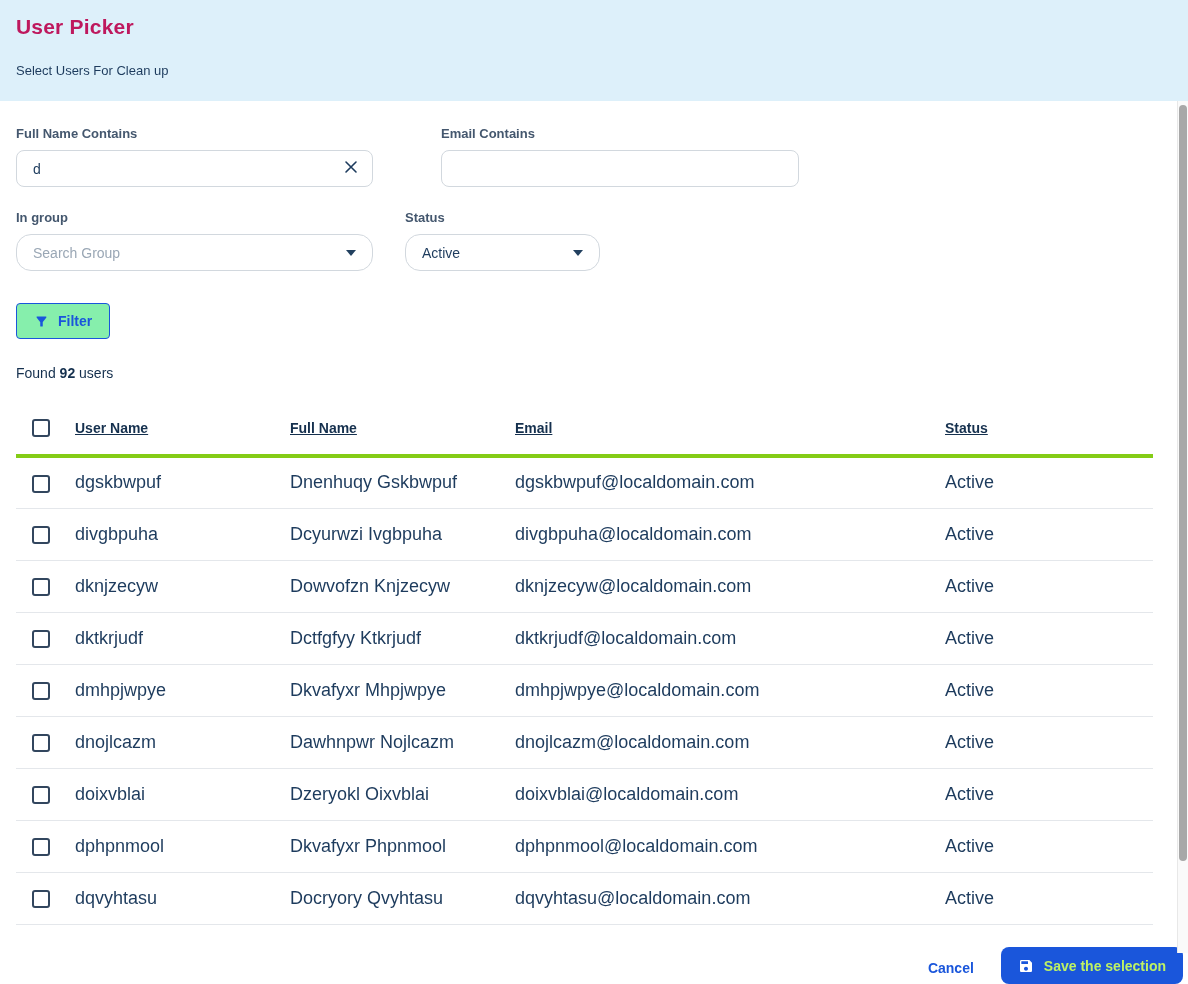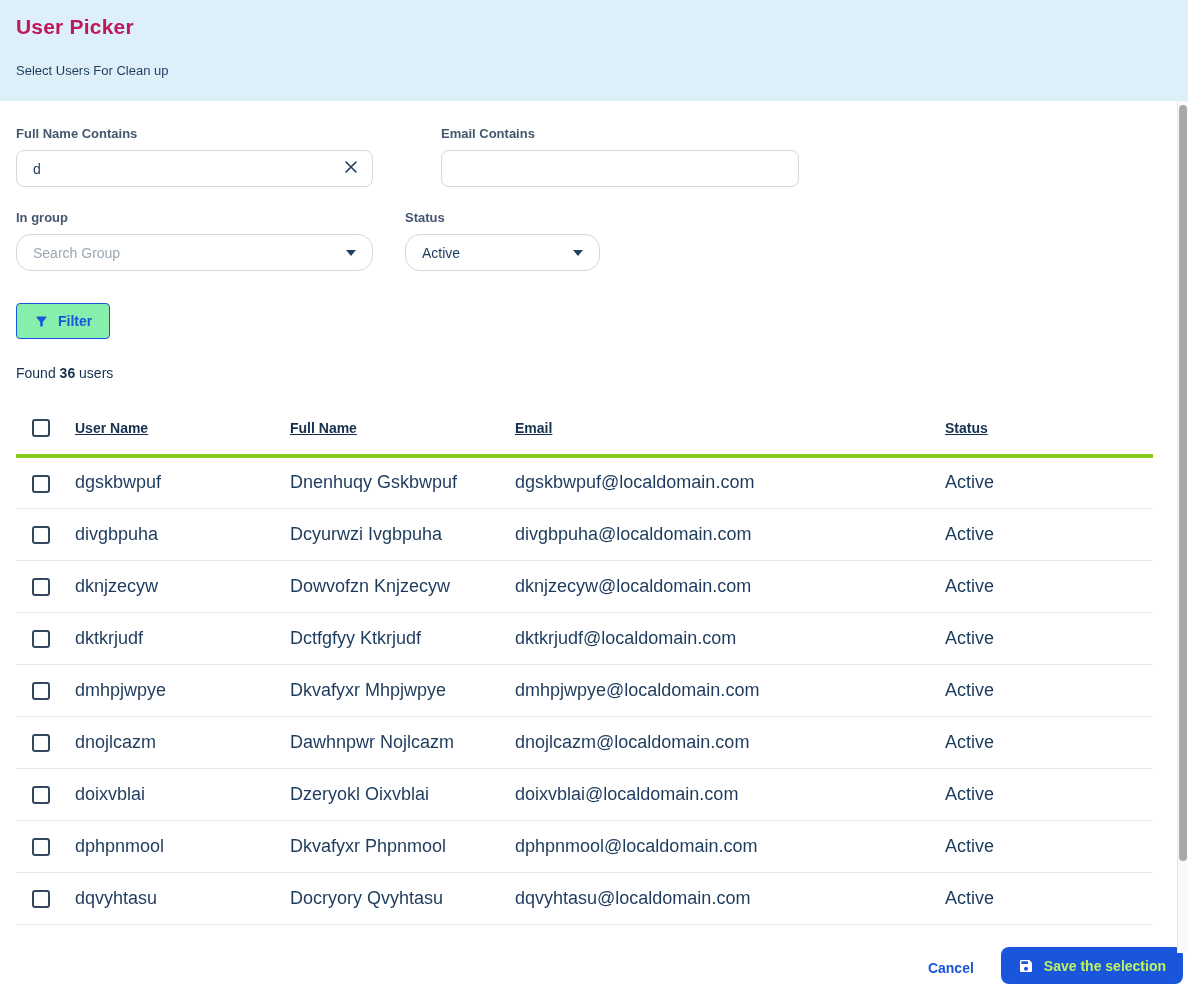--- a/index.html
+++ b/index.html
@@ -228,21 +228,21 @@
       <span style="display:inline-flex;">
         <svg width="15" height="15" viewBox="0 0 24 24" fill="#1a56db">
             <path d="M4.25 5.61C6.27 8.2 10 13 10 13v6c0 .55.45 1 1 1h2c.55 0 1-.45 1-1v-6s3.72-4.8 5.74-7.39A1 1 0 0 0 18.95 4H5.04c-.83 0-1.3.95-.79 1.61z"></path>
           </svg>
       </span>
       <span>Filter</span>
     </button>
 
     <p class="found-line">
       <span>Found</span>
-      <b>36</b>
+      <b>92</b>
       <span>users</span>
     </p>
   </section>
 
   <table class="users-table">
     <colgroup>
       <col class="c-check">
         <col class="c-user">
         <col class="c-full">
         <col class="c-email">

